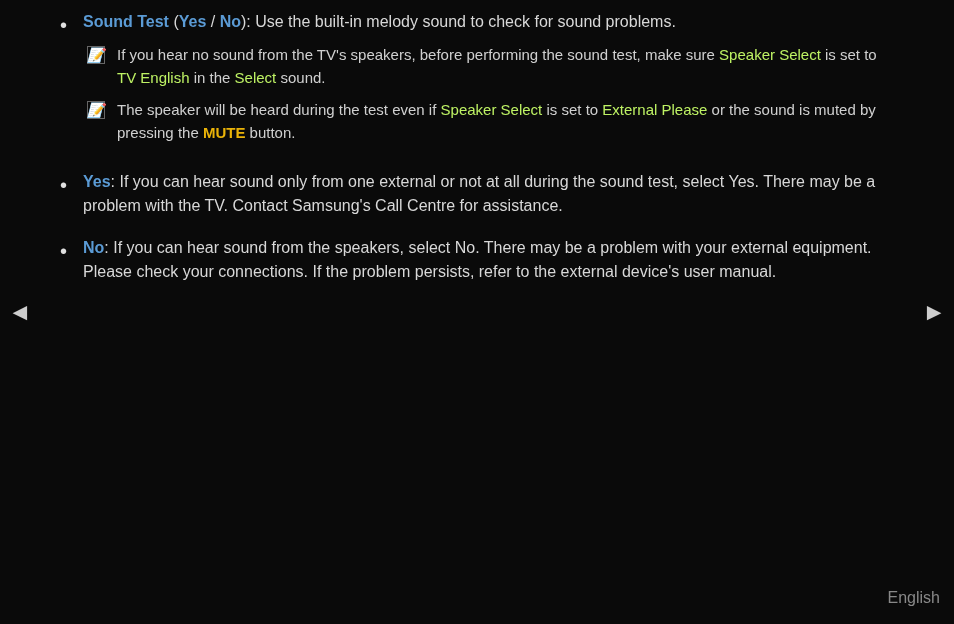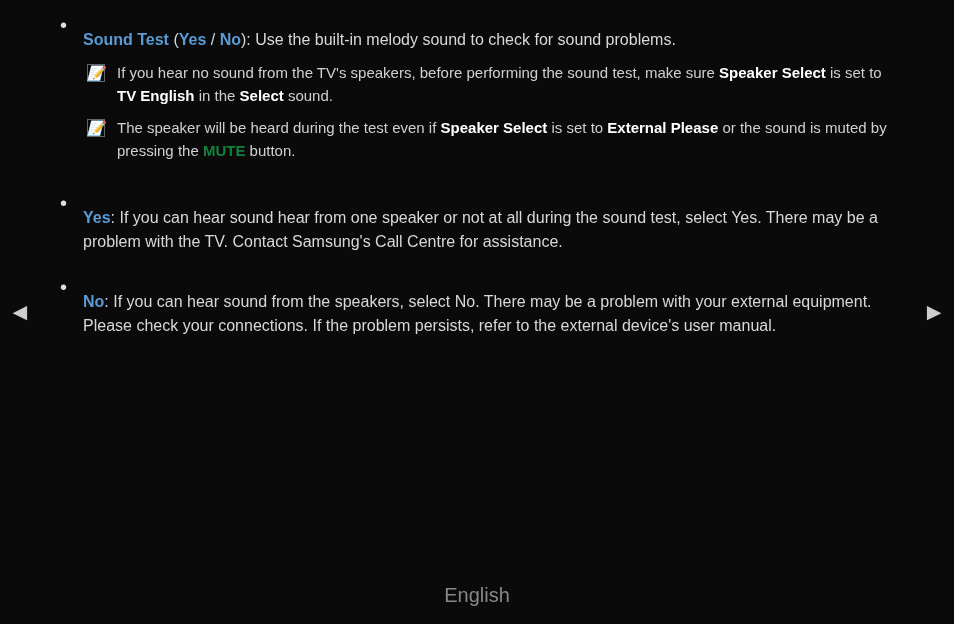--- a/index.html
+++ b/index.html
@@ -40,35 +40,34 @@
     .bullet-dot {
       color: #e0e0e0;
       font-size: 20px;
       margin-right: 16px;
       margin-top: 0px;
       flex-shrink: 0;
     }
 
     .bullet-content {
       flex: 1;
-      margin-top: 18px;
     }
 
     .blue-link {
-      color: #ffffff;
-      font-weight: bold;
+      color: #bef264;
+      font-weight: normal;
     }
 
     .blue-bold {
       color: #5b9bd5;
       font-weight: bold;
     }
 
     .white-bold {
-      color: #15803d;
+      color: #eab308;
       font-weight: bold;
     }
 
     .note-block {
       display: flex;
       align-items: flex-start;
       margin-top: 10px;
       margin-bottom: 8px;
       margin-left: 4px;
     }
@@ -116,24 +115,24 @@
       font-size: 24px;
       cursor: pointer;
       opacity: 0.8;
     }
 
     .footer {
       position: absolute;
       bottom: 0;
       left: 0;
       right: 0;
-      text-align: center;
+      text-align: right;
       padding: 14px;
       color: #888;
-      font-size: 20px;
+      font-size: 16px;
     }
 
     .para-text {
       font-size: 16px;
       color: #d8d8d8;
     }
   </style>
 </head>
 <body>
 
@@ -164,21 +163,21 @@
             <span>The speaker will be heard during the test even if </span><span class="blue-link">Speaker Select</span><span> is set to </span><span class="blue-link">External Please</span><span> or the sound is muted by pressing the </span><span class="white-bold">MUTE</span><span> button.</span>
           </p>
         </div>
       </div>
     </li>
 
     <li class="bullet-item">
       <span class="bullet-dot">•</span>
       <div class="bullet-content">
         <p class="para-text">
-          <span class="blue-bold">Yes</span><span>: If you can hear sound hear from one speaker or not at all during the sound test, select Yes. There may be a problem with the TV. Contact Samsung's Call Centre for assistance.</span>
+          <span class="blue-bold">Yes</span><span>: If you can hear sound only from one external or not at all during the sound test, select Yes. There may be a problem with the TV. Contact Samsung's Call Centre for assistance.</span>
         </p>
       </div>
     </li>
 
     <li class="bullet-item">
       <span class="bullet-dot">•</span>
       <div class="bullet-content">
         <p class="para-text">
           <span class="blue-bold">No</span><span>: If you can hear sound from the speakers, select No. There may be a problem with your external equipment. Please check your connections. If the problem persists, refer to the external device's user manual.</span>
         </p>

